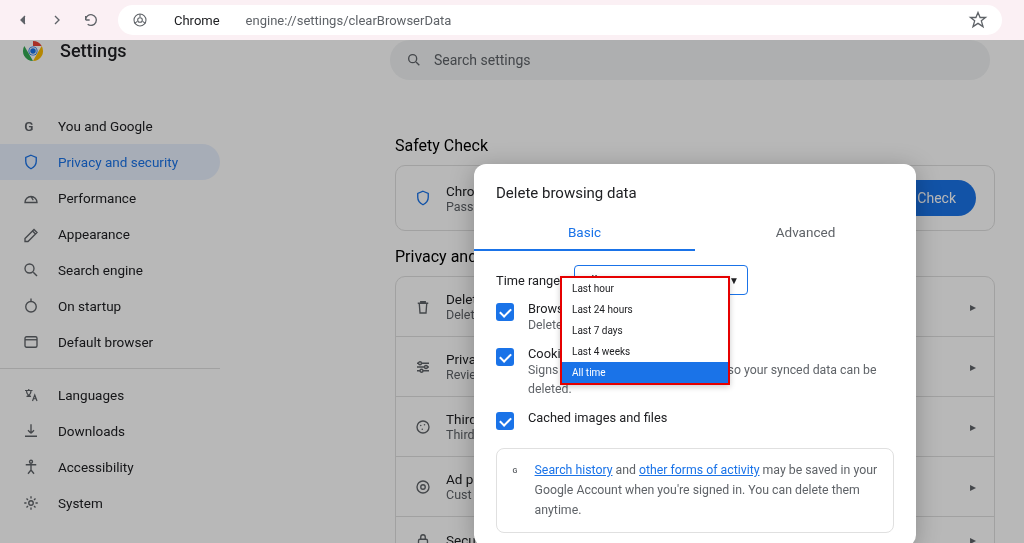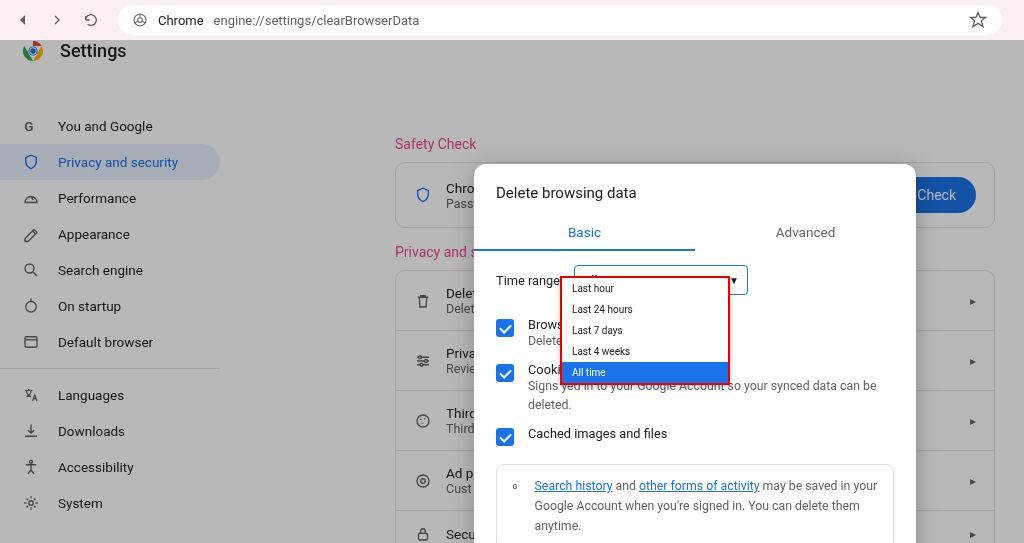--- a/index.html
+++ b/index.html
@@ -2,21 +2,21 @@
 <html><head>
 <meta charset="utf-8">
 <style>
   * { box-sizing: border-box; margin: 0; padding: 0; font-family: "Segoe UI", Roboto, Arial, sans-serif; }
   body { width: 1024px; height: 543px; overflow: hidden; background: #fff; position: relative; }
 
   
   .browser-bar { height: 40px; background: #fbf0f4; display: flex; align-items: center; padding: 0 12px; gap: 12px; }
   .nav-btn { width: 22px; height: 22px; display: flex; align-items: center; justify-content: center; border-radius: 50%; color: #5f6368; }
   .nav-btn svg { width: 16px; height: 16px; }
-  .address-box { flex: 1; height: 30px; background: #fff; border-radius: 15px; display: flex; align-items: center; padding: 0 14px; gap: 10px; font-size: 13px; color: #5f6368; margin-left:4px; margin-right:10px}
+  .address-box { flex: 1; height: 30px; background: #fff; border-radius: 15px; display: flex; align-items: center; padding: 0 14px; gap: 26px; font-size: 13px; color: #5f6368; margin-left:4px; margin-right:10px}
   .chrome-icon { width:16px; height:16px; }
   .star-icon { width:20px; height:20px; color:#5f6368; margin-left: auto; }
   .addr-text { color:#5f6368; }
   .addr-text .dark { color:#202124; }
 
   
   .app-area { position: relative; height: 503px; background: #fff; }
   .scrim { position:absolute; inset:0; background: rgba(0,0,0,0.28); }
 
   
@@ -27,37 +27,37 @@
   
   .sidebar { position:absolute; left:0; top:64px; width:240px; padding-top:4px; }
   .side-item { height:36px; display:flex; align-items:center; gap:18px; padding-left:22px; font-size:13.5px; color:#202124; border-radius:0 18px 18px 0; margin-right:20px;}
   .side-item svg { width:18px; height:18px; color:#5f6368; }
   .side-item.active { background:#e8f0fe; color:#1a73e8; }
   .side-item.active svg { color:#1a73e8; }
   .side-divider { height:1px; background:#e0e0e0; margin:8px 20px 8px 0; }
 
   
   .content-col { position:absolute; left:395px; top:80px; width:600px; color:#202124; }
-  .section-label { font-size:14px; color:#ec4899; margin:16px 0 10px 0; }
+  .section-label { font-size:16px; color:#000000; margin:16px 0 10px 0; }
   .card { border:1px solid #e0e0e0; border-radius:10px; background:#fff; }
   .card-row { display:flex; align-items:center; gap:14px; padding:14px 18px; border-top:1px solid #e0e0e0; position:relative;}
   .card-row:first-child { border-top:none;}
   .card-row .ttl-sm { font-size:13.5px; }
   .card-row .sub-sm { font-size:12.5px; color:#5f6368;}
   .card-row .chev { margin-left:auto; color:#5f6368; font-size:12px;}
   .safety-pill { background:#1a73e8; color:#fff; border-radius:18px; height:36px; display:inline-flex; align-items:center; padding:0 20px; font-size:14px; margin-left:auto;}
 
   
   .dialog { position:absolute; left:474px; top:124px; width:442px; background:#fff; border-radius:12px; box-shadow:0 4px 24px rgba(0,0,0,.25); padding-bottom:14px;}
   .dlg-title { font-size:15px; font-weight:400; padding:20px 22px 14px 22px; color:#202124;}
   .tabs { display:flex;  }
   .tab { flex:1; text-align:center; font-size:13.5px; padding:8px 0 9px 0; color:#5f6368; border-bottom:2px solid transparent; }
   .tab.active { color:#1a73e8; border-bottom-color:#1a73e8;}
   .dlg-body { padding:14px 22px 0 22px; font-size:12.8px; color:#202124;}
-  .row-flex { display:flex; align-items:center; gap:14px; margin-bottom:16px;}
+  .row-flex { display:flex; align-items:center; gap:14px; margin-bottom:0;}
   .time-select { width:174px; height:30px; border:1px solid #1a73e8; border-radius:4px; display:flex; align-items:center; padding:0 8px; justify-content:space-between; color:#202124; }
   .chk-row { display:flex; gap:14px; padding:6px 0;}
   .chk-box { width:18px; height:18px; min-width:18px; background:#1a73e8; border-radius:3px; display:flex; align-items:center; justify-content:center; margin-top:2px;}
   .chk-box::after { content:""; width:5px; height:9px; border:solid #fff; border-width:0 2px 2px 0; transform:rotate(45deg); margin-top:-2px;}
   .chk-text .lbl { font-size:12.8px; }
   .chk-text .sub { font-size:12.3px; color:#5f6368; line-height:1.5;}
   .info-box { border:1px solid #e0e0e0; border-radius:8px; padding:12px 14px; display:flex; gap:14px; margin-top:12px; font-size:12.3px; color:#5f6368; line-height:1.6;}
   .info-box a { color:#1a73e8; text-decoration:underline; }
 
   
@@ -104,20 +104,27 @@
     <svg width="22" height="22" viewBox="0 0 48 48">
       <circle cx="24" cy="24" r="22" fill="#fff"></circle>
         <circle cx="24" cy="24" r="10" fill="#1a73e8"></circle>
       <path d="M24 2a22 22 0 0 1 19 11H24z" fill="#ea4335"></path>
       <path d="M5 13A22 22 0 0 0 24 46l-9-16z" fill="#34a853"></path>
       <path d="M43 13A22 22 0 0 1 24 46l9-16 10-17z" fill="#fbbc04"></path>
       <circle cx="24" cy="24" r="8" fill="#fff"></circle>
         <circle cx="24" cy="24" r="6" fill="#1a73e8"></circle>
     </svg>
     <span class="settings-title">Settings</span>
+    <div class="search-settings">
+      <svg width="16" height="16" viewBox="0 0 24 24">
+          <circle cx="10" cy="10" r="6" fill="none" stroke="currentColor" stroke-width="2"></circle>
+          <path d="M15 15l5 5" stroke="currentColor" stroke-width="2"></path>
+        </svg>
+      <span>Search settings</span>
+    </div>
   </div>
 
   <div class="sidebar">
     <div class="side-item">
         <svg viewBox="0 0 24 24">
           <text x="3" y="18" font-size="18" font-weight="600" fill="currentColor">G</text>
         </svg>
         <span>You and Google</span>
       </div>
     <div class="side-item active">

